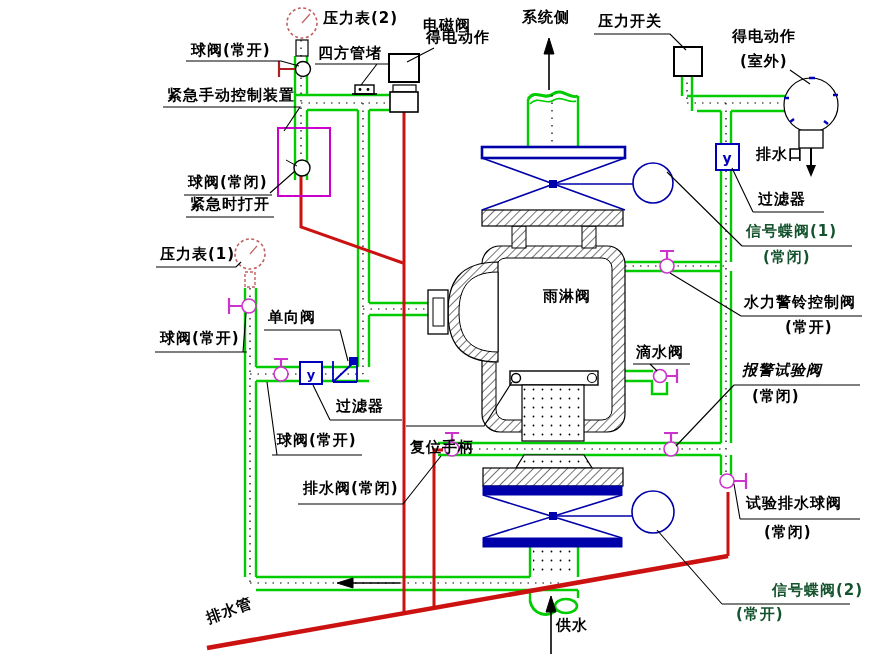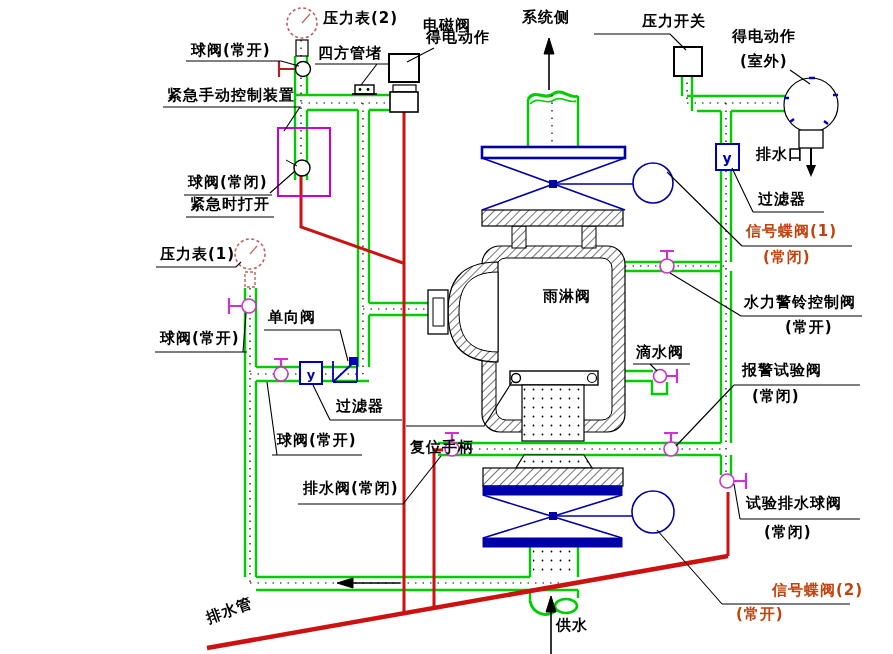--- a/index.html
+++ b/index.html
@@ -1,21 +1,21 @@
 <!DOCTYPE html>
 <html><head>
 <meta charset="utf-8">
 <style>
   html,body{margin:0;padding:0;background:#fff;}
   #stage{position:relative;width:893px;height:654px;background:#ffffff;overflow:hidden;
          font-family:"DejaVu Sans","Liberation Sans",sans-serif;}
   #drawing{position:absolute;left:0;top:0;}
   .lbl{position:absolute;font-weight:bold;font-size:15px;line-height:1.15;color:#000;
        white-space:nowrap;letter-spacing:1px;}
-  .lbl.red{color:#c2410c;}
+  .lbl.red{color:#14532d;}
   .lbl.rot{transform:rotate(-20deg);transform-origin:left bottom;}
 </style>
 </head>
 <body>
 
 <div id="stage">
 
 <svg id="drawing" width="893" height="654" viewBox="0 0 893 654">
   <defs>
     <pattern id="hatch" width="6" height="6" patternUnits="userSpaceOnUse" patternTransform="rotate(45)">
@@ -261,37 +261,37 @@
   </g>
 </svg>
 
 <div class="lbl" style="left:323px;top:10px;">压力表(2)</div>
 <div class="lbl" style="left:191px;top:42px;">球阀(常开)</div>
 <div class="lbl" style="left:318px;top:45px;">四方管堵</div>
 <div class="lbl" style="left:167px;top:87px;">紧急手动控制装置</div>
 <div class="lbl" style="left:423px;top:6px;margin-top:11px;">电磁阀</div>
 <div class="lbl" style="left:426px;top:29px;">得电动作</div>
 <div class="lbl" style="left:522px;top:9px;">系统侧</div>
-<div class="lbl" style="left:598px;top:13px;margin-left:44px;">压力开关</div>
+<div class="lbl" style="left:598px;top:13px;">压力开关</div>
 <div class="lbl" style="left:732px;top:28px;">得电动作</div>
 <div class="lbl" style="left:740px;top:53px;">(室外)</div>
 <div class="lbl" style="left:756px;top:146px;">排水口</div>
 <div class="lbl" style="left:758px;top:191px;">过滤器</div>
 <div class="lbl red" style="left:746px;top:223px;">信号蝶阀(1)</div>
 <div class="lbl red" style="left:763px;top:249px;">(常闭)</div>
 <div class="lbl" style="left:188px;top:174px;">球阀(常闭)</div>
 <div class="lbl" style="left:190px;top:196px;">紧急时打开</div>
 <div class="lbl" style="left:160px;top:246px;">压力表(1)</div>
 <div class="lbl" style="left:744px;top:294px;">水力警铃控制阀</div>
 <div class="lbl" style="left:785px;top:319px;">(常开)</div>
 <div class="lbl" style="left:160px;top:330px;">球阀(常开)</div>
 <div class="lbl" style="left:268px;top:309px;">单向阀</div>
 <div class="lbl" style="left:543px;top:288px;">雨淋阀</div>
 <div class="lbl" style="left:636px;top:344px;">滴水阀</div>
-<div class="lbl" style="left:742px;top:362px;">报警试验阀</div>
+<div class="lbl" style="left:742px;top:362px;font-style:italic;">报警试验阀</div>
 <div class="lbl" style="left:752px;top:388px;">(常闭)</div>
 <div class="lbl" style="left:336px;top:398px;">过滤器</div>
 <div class="lbl" style="left:410px;top:403px;margin-top:36px;">复位手柄</div>
 <div class="lbl" style="left:277px;top:432px;">球阀(常开)</div>
 <div class="lbl" style="left:303px;top:480px;">排水阀(常闭)</div>
 <div class="lbl" style="left:746px;top:495px;">试验排水球阀</div>
 <div class="lbl" style="left:764px;top:524px;">(常闭)</div>
 <div class="lbl red" style="left:728px;top:582px;margin-left:44px;">信号蝶阀(2)</div>
 <div class="lbl red" style="left:736px;top:606px;">(常开)</div>
 <div class="lbl" style="left:556px;top:617px;">供水</div>

